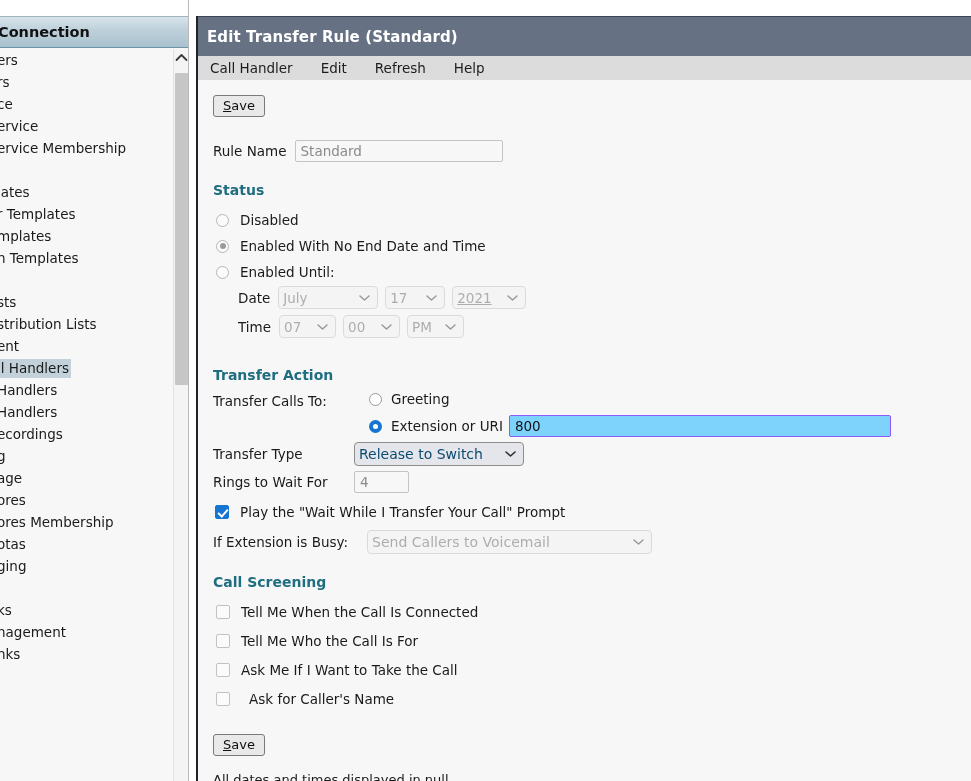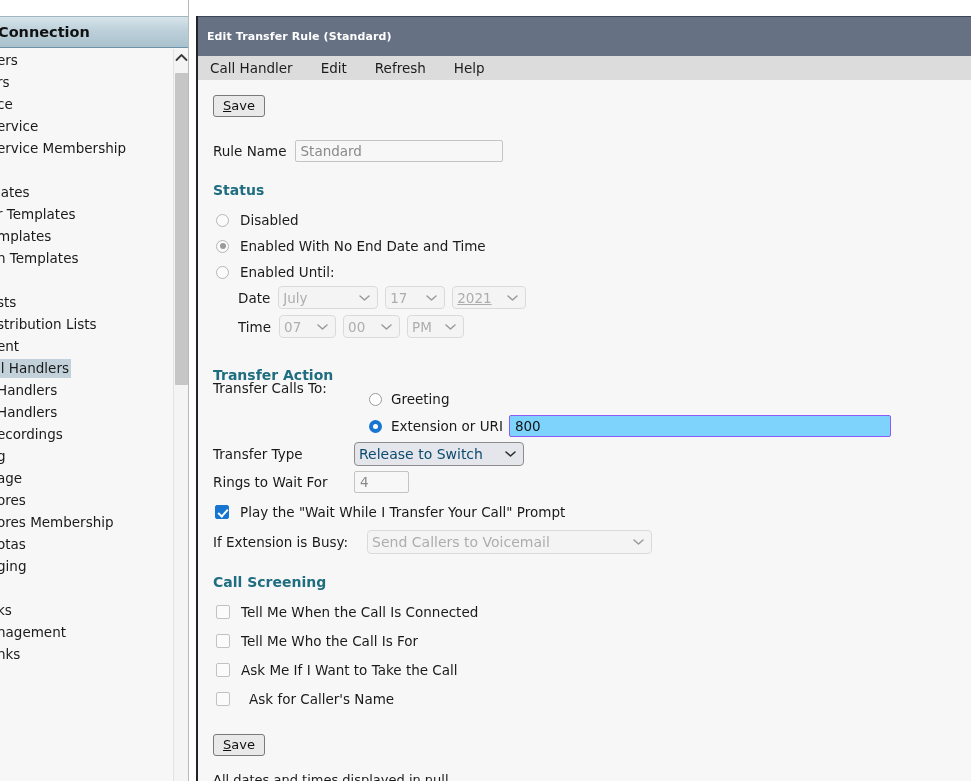--- a/index.html
+++ b/index.html
@@ -140,21 +140,21 @@
     background: #667184;
     border-top: 1px solid #3d4453;
     display: flex;
     align-items: center;
     box-sizing: border-box;
     padding-left: 9px;
   }
   .main-title {
     color: #ffffff;
     font-weight: bold;
-    font-size: 11px;
+    font-size: 15px;
     letter-spacing: 0.1px;
     white-space: nowrap;
   }
   .menubar {
     height: 24px;
     background: #dcdcdc;
     display: flex;
     align-items: center;
     padding-left: 12px;
     box-sizing: border-box;
@@ -470,21 +470,21 @@
           <span class="caret">
             <svg width="11" height="7" viewBox="0 0 11 7">
                 <path d="M1 1.5 L5.5 5.5 L10 1.5" fill="none" stroke="#9a9a9a" stroke-width="1.5" stroke-linecap="round" stroke-linejoin="round"></path>
               </svg>
           </span>
         </span>
       </div>
 
       <div class="section-title" style="position:absolute; left:15px; top:287px;">Transfer Action</div>
 
-      <div class="label" style="position:absolute; left:15px; top:300px;">Transfer Calls To:</div>
+      <div class="label" style="position:absolute; left:15px; top:313px;">Transfer Calls To:</div>
 
       <div class="row" style="position:absolute; left:171px; top:311px;">
         <span class="radio active-off" id="radio-greeting"></span>
         <span class="label" style="margin-left:9px;">Greeting</span>
       </div>
 
       <div class="row" style="position:absolute; left:171px; top:335px;">
         <span class="radio active-on" id="radio-extension"></span>
         <span class="label" style="margin-left:9px;">Extension or URI</span>
         <input class="txt" type="text" style="width: 382px; height: 22px; margin-left: 6px;" value="800">

